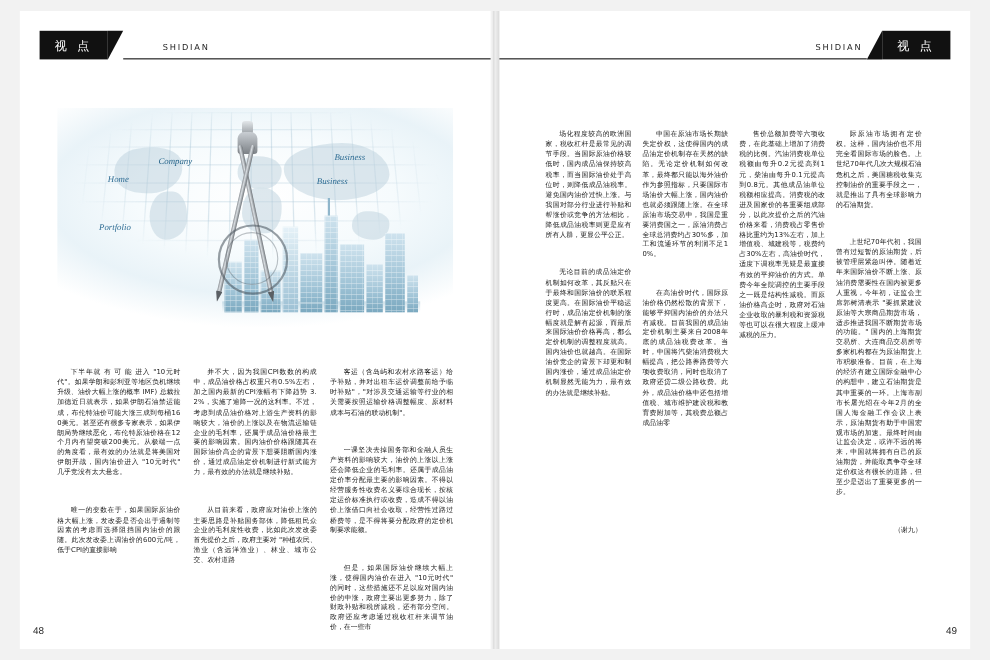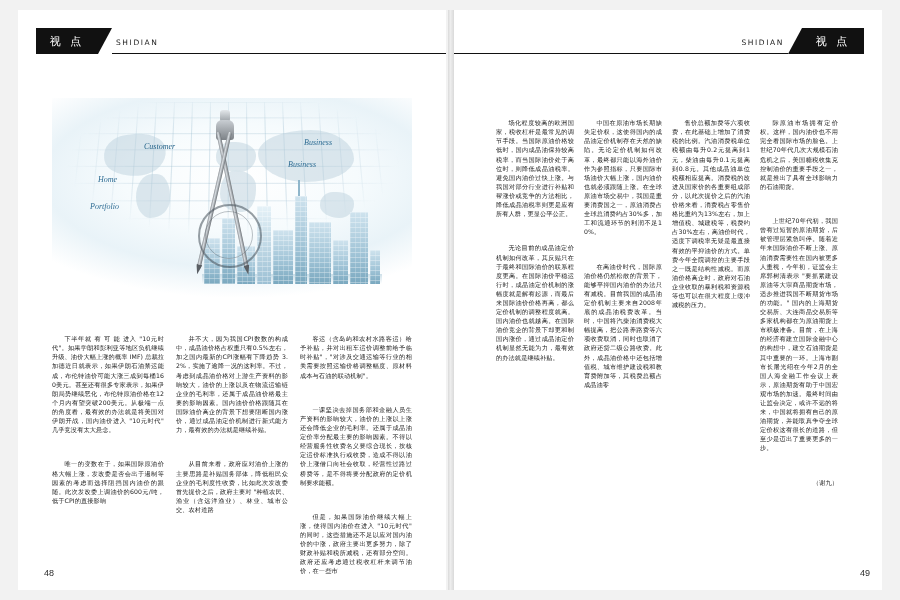--- a/index.html
+++ b/index.html
@@ -29,21 +29,21 @@
   .hdr-black .zh{color:#fff;font-size:11px;letter-spacing:3px;font-family:"DejaVu Sans",sans-serif;}
 
   .hdr-tri{position:absolute;top:0;width:0;height:0;}
   .hdr-left .hdr-tri{left:80px;border-top:26px solid #111;border-right:14px solid transparent;}
   .hdr-right .hdr-tri{right:80px;border-bottom:26px solid #111;border-left:14px solid transparent;}
 
   .hdr-rule{position:absolute;top:25px;height:1px;background:#111;}
   .hdr-left .hdr-rule{left:94px;right:0;}
   .hdr-right .hdr-rule{left:0;right:94px;}
 
-  .hdr-en{position:absolute;top:10px;font-size:7.5px;letter-spacing:1.6px;color:#222;}
+  .hdr-en{position:absolute;top:10px;font-size:7.5px;letter-spacing:1.6px;color:#222;margin-left:32px;}
   .hdr-left .hdr-en{left:98px;}
   .hdr-right .hdr-en{right:98px;}
 
   
   .figure{
     position:absolute;left:52px;top:98px;width:360px;height:200px;
     background:#ffffff;overflow:hidden;
   }
   .fig-sky{
     position:absolute;left:0;top:0;width:360px;height:200px;
@@ -66,21 +66,21 @@
   }
   .cont{position:absolute;background:#b9cfdb;opacity:.85;border-radius:40% 55% 45% 60%/50% 45% 55% 50%;}
   .c1{left:34px;top:26px;width:62px;height:42px;transform:rotate(-8deg);}
   .c2{left:66px;top:66px;width:34px;height:44px;border-radius:50% 40% 60% 45%/55% 50% 45% 50%;}
   .c3{left:146px;top:34px;width:40px;height:30px;}
   .c4{left:150px;top:62px;width:36px;height:42px;border-radius:45% 60% 40% 55%/60% 40% 55% 45%;}
   .c5{left:188px;top:22px;width:96px;height:52px;border-radius:55% 45% 50% 50%/45% 55% 45% 55%;}
   .c6{left:250px;top:84px;width:34px;height:26px;}
 
   .fig-label{position:absolute;font-size:8px;color:#2e6c93;font-family:"Liberation Serif",serif;font-style:italic;}
-  .lbl-home{left:46px;top:77px;}
+  .lbl-home{left:46px;top:60px;}
   .lbl-customer{left:92px;top:44px;color:#1f5f86;}
   .lbl-business{left:38px;top:104px;}
   .lbl-company{left:236px;top:62px;}
   .lbl-portfolio{left:252px;top:40px;}
 
   
   .city{position:absolute;left:150px;bottom:14px;width:180px;height:108px;}
   .bld{position:absolute;bottom:0;background:linear-gradient(180deg,#cfe3ee 0%,#9fc3d6 60%,#7aa8bf 100%);}
   .bld:after{
     content:"";position:absolute;left:0;top:0;right:0;bottom:0;
@@ -139,21 +139,21 @@
   
   .rc1{left:496px;top:100px;width:78px;height:446px;}
   .rc2{left:584px;top:100px;width:78px;height:446px;}
   .rc3{left:672px;top:100px;width:78px;height:446px;}
   .rc4{left:760px;top:100px;width:78px;height:446px;}
 
   .signoff{text-align:right;text-indent:0;margin-top:10px;}
 
   
   .folio{position:absolute;bottom:22px;font-size:9px;color:#2b2b2b;font-family:"Liberation Sans",sans-serif;}
-  .folio-l{left:44px;}
+  .folio-l{left:30px;}
   .folio-r{right:30px;}
 
   .gutter{position:absolute;left:448px;top:10px;width:6px;height:580px;
     background:linear-gradient(90deg,rgba(0,0,0,.10),rgba(0,0,0,.02) 40%,rgba(0,0,0,.10));}
 </style>
 </head>
 <body>
 
 <div class="spread">
   <div class="page-bg"></div>
@@ -185,21 +185,21 @@
     <div class="fig-map">
       <div class="cont c1"></div>
       <div class="cont c2"></div>
       <div class="cont c3"></div>
       <div class="cont c4"></div>
       <div class="cont c5"></div>
       <div class="cont c6"></div>
     </div>
 
     <div class="fig-label lbl-home">Home</div>
-    <div class="fig-label lbl-customer">Customer</div>
+    <div class="fig-label lbl-customer">Company</div>
     <div class="fig-label lbl-business">Portfolio</div>
     <div class="fig-label lbl-company">Business</div>
     <div class="fig-label lbl-portfolio">Business</div>
 
     <div class="city">
       <div class="ground"></div>
       <div class="bld b1"></div>
       <div class="bld b2"></div>
       <div class="bld b3"></div>
       <div class="bld b4"></div>

